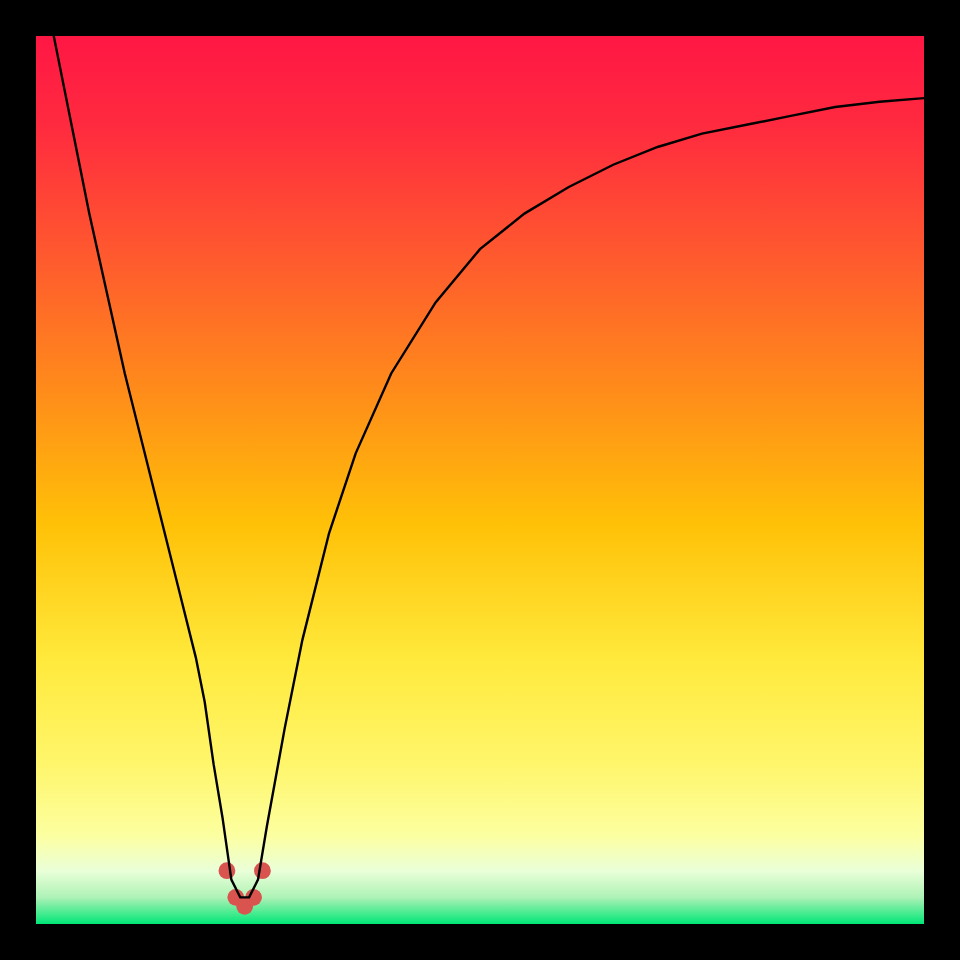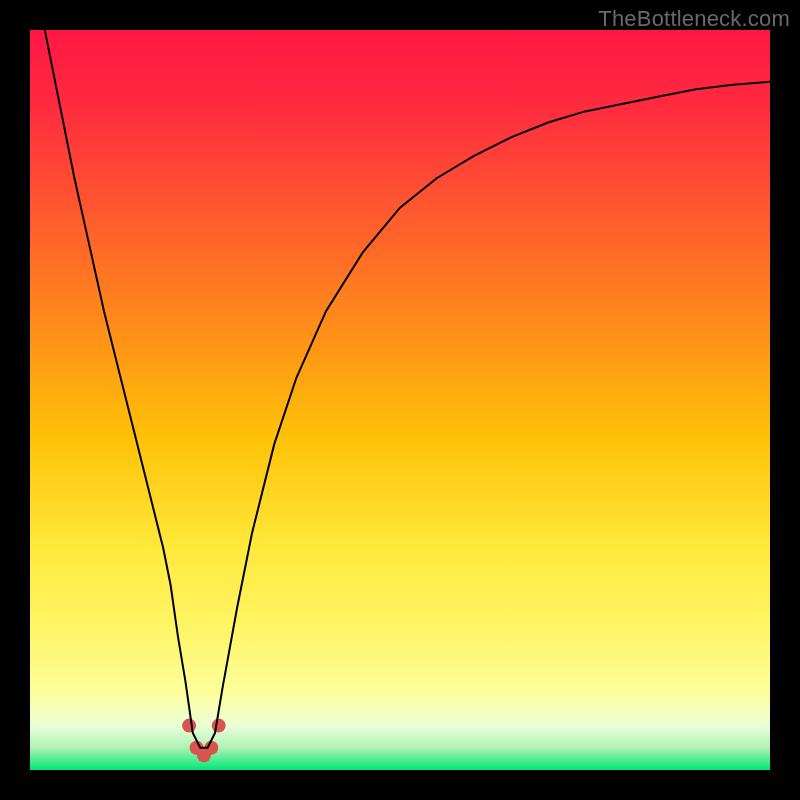--- a/index.html
+++ b/index.html
@@ -44,21 +44,20 @@
     color: #6a6a6a;
     font-size: 22px;
     letter-spacing: 0.2px;
   }
 </style>
 </head>
 <body>
 
 <div class="frame">
 
-  <div class="watermark">TheBottleneck.com</div>
 
   <div class="plot-area">
 
     <svg class="gradient-bg" viewBox="0 0 740 740" preserveAspectRatio="none">
       <defs>
         <linearGradient id="bg-grad" x1="0" y1="0" x2="0" y2="1">
             <stop offset="0%" stop-color="#ff1744"></stop>
             <stop offset="10%" stop-color="#ff2a3f"></stop>
             <stop offset="25%" stop-color="#ff5a2e"></stop>
             <stop offset="40%" stop-color="#ff8c1a"></stop>

